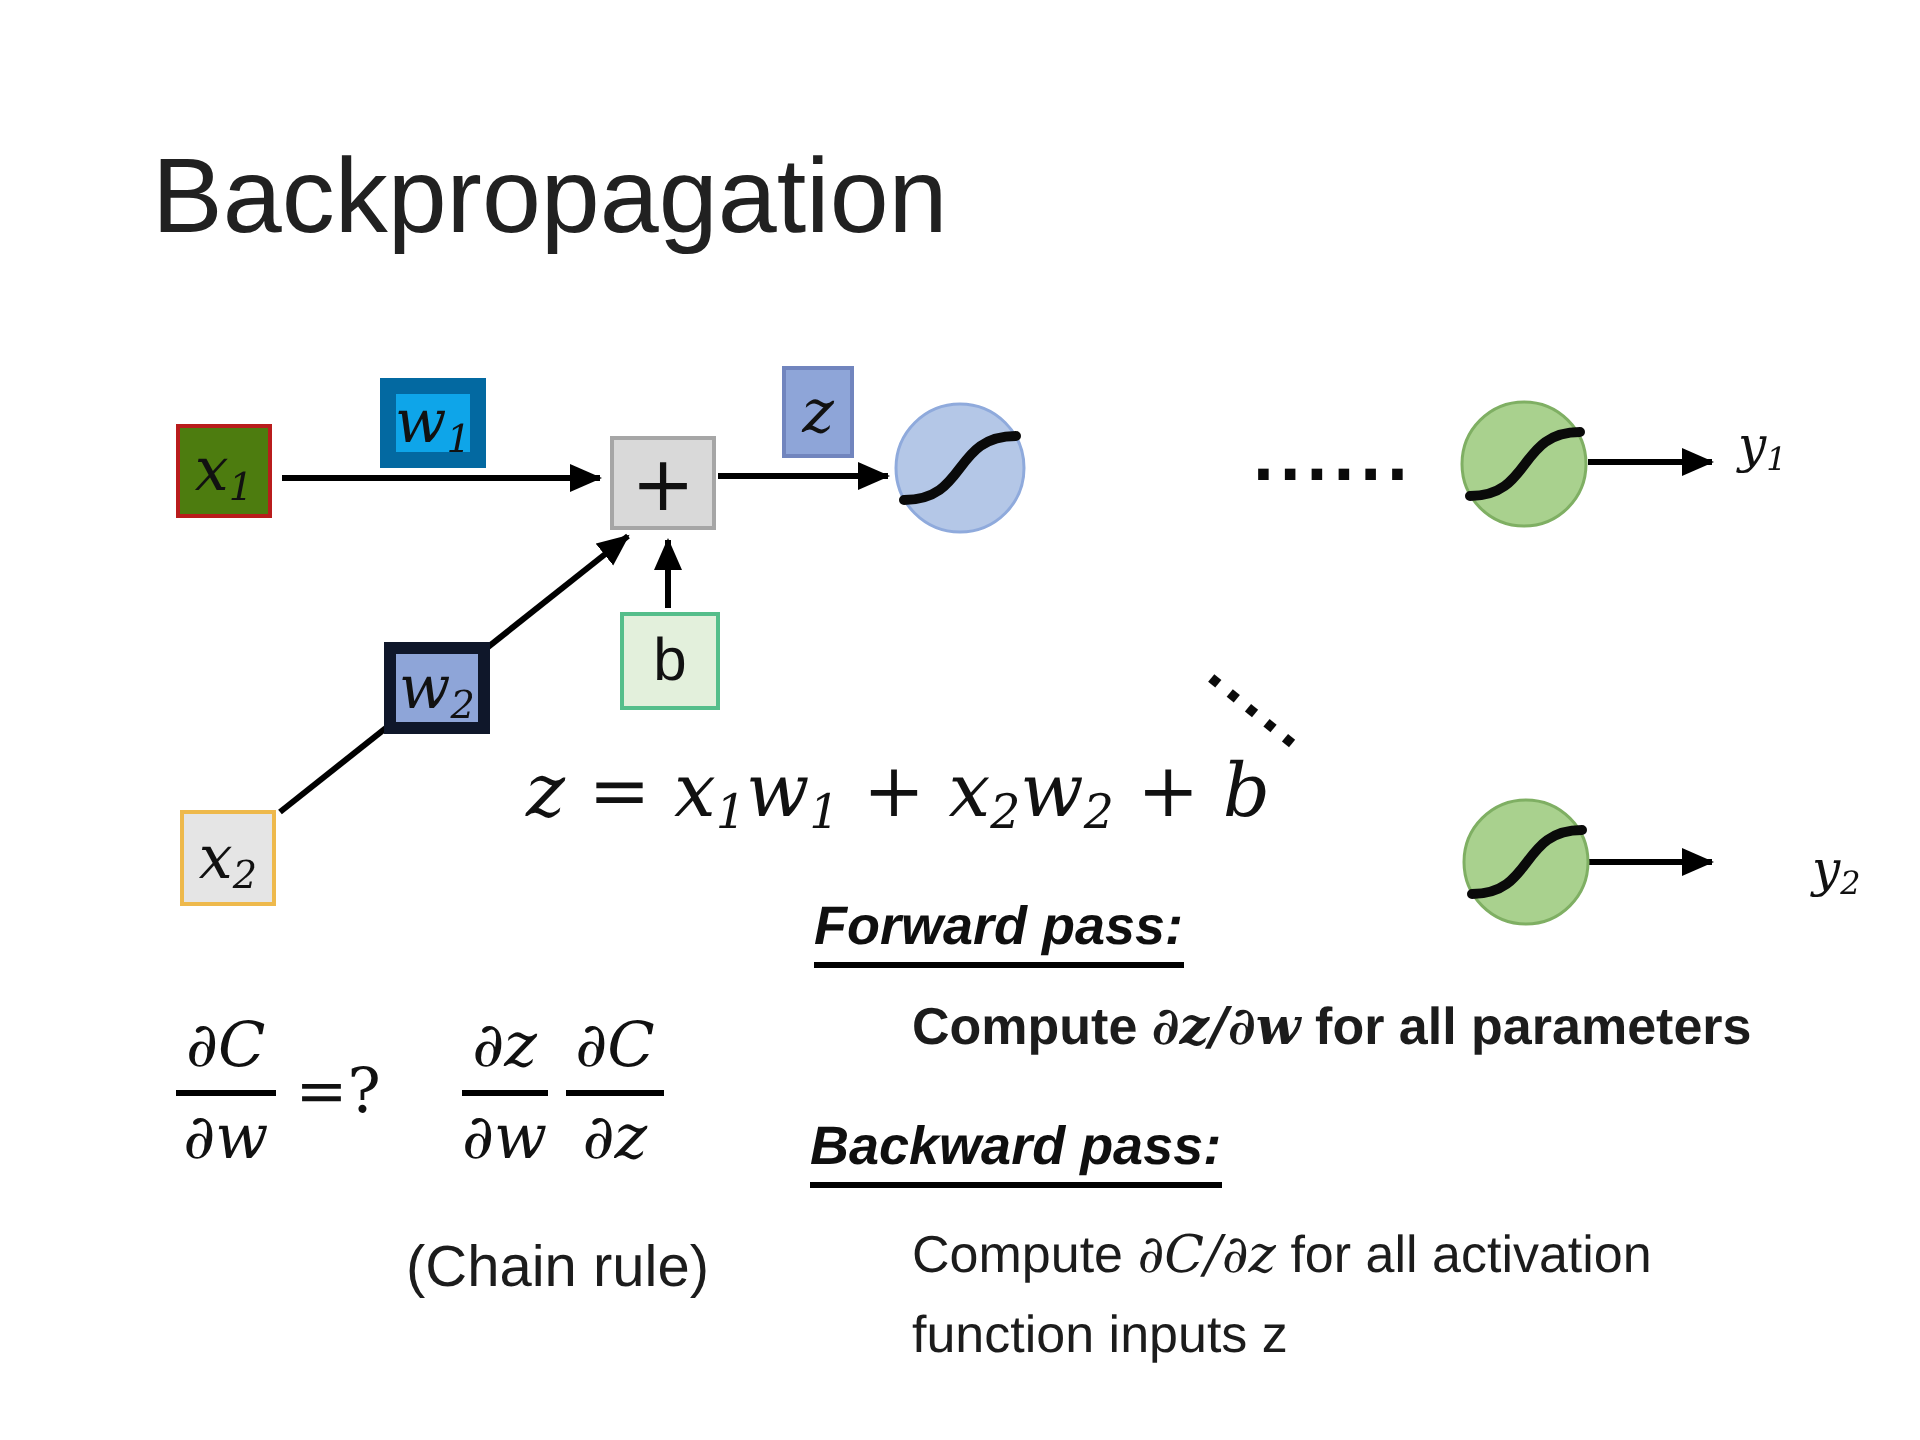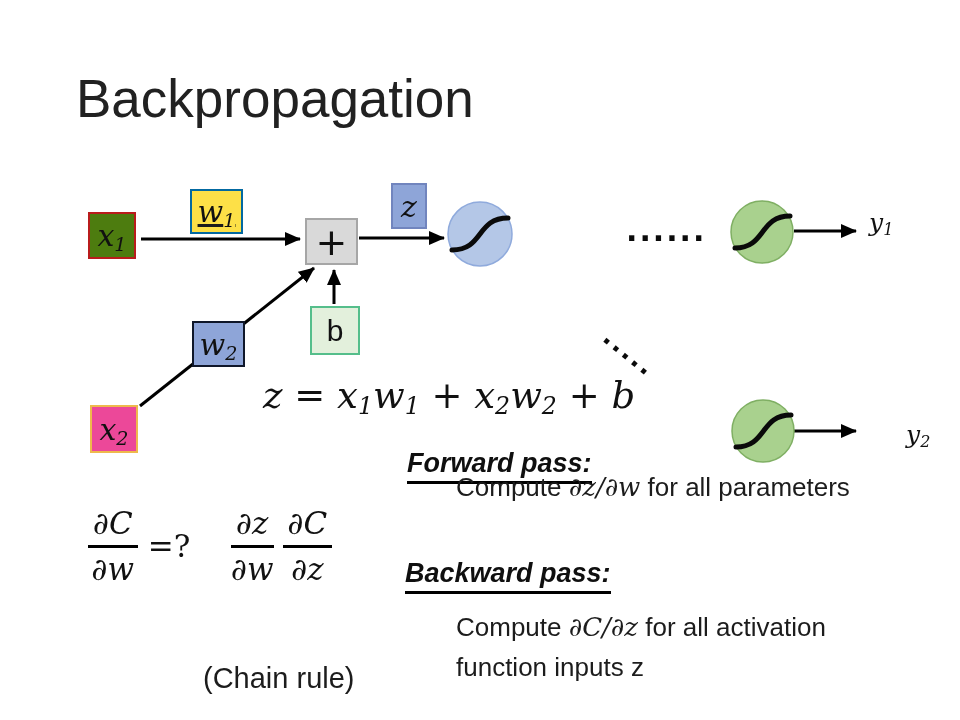--- a/index.html
+++ b/index.html
@@ -10,23 +10,23 @@
 
   .page-title{left:76px;top:68px;font-size:53px;font-weight:400;color:#212121;letter-spacing:0;}
 
   
   .node{position:absolute;display:flex;align-items:center;justify-content:center;box-sizing:border-box;}
   .math{font-family:"DejaVu Serif","Liberation Serif",serif;font-style:italic;}
   .node .math{font-size:30px;color:#111;}
   .node sub, .mathsub{font-size:64%;line-height:0;vertical-align:-0.25em;font-style:italic;}
 
   .box-x1{left:88px;top:212px;width:48px;height:47px;background:#4d7c0f;border:2px solid #b91c1c;}
-  .box-x2{left:90px;top:405px;width:48px;height:48px;background:#ec4899;border:2px solid #EEB94C;}
-  .box-w1{left:190px;top:189px;width:53px;height:45px;background:#fde047;border:2px solid #0369a1;text-decoration:underline;}
-  .box-w2{left:192px;top:321px;width:53px;height:46px;background:#8EA5D8;border:2px solid #0f172a;}
+  .box-x2{left:90px;top:405px;width:48px;height:48px;background:#e5e5e5;border:2px solid #EEB94C;}
+  .box-w1{left:190px;top:189px;width:53px;height:45px;background:#0ea5e9;border:8px solid #0369a1;}
+  .box-w2{left:192px;top:321px;width:53px;height:46px;background:#8EA5D8;border:6px solid #0f172a;}
   .box-z {left:391px;top:183px;width:36px;height:46px;background:#8EA5D8;border:2px solid #7185BE;}
   .box-sum{left:305px;top:218px;width:53px;height:47px;background:#D9D9D9;border:2px solid #A6A6A6;}
   .box-sum span{font-family:"DejaVu Sans",sans-serif;font-size:38px;font-weight:400;color:#111;line-height:1;}
   .box-b{left:310px;top:306px;width:50px;height:49px;background:#E3F0DC;border:2px solid #55BE8B;}
   .box-b span{font-family:"Liberation Sans",sans-serif;font-style:normal;font-size:30px;color:#111;}
 
   
   .dots{font-family:"DejaVu Sans",sans-serif;font-weight:900;color:#0a0a0a;}
   .dots-h{left:626px;top:213px;font-size:30px;letter-spacing:2px;}
   .dots-d{left:607px;top:318px;font-size:26px;letter-spacing:2px;transform:rotate(39deg);transform-origin:left center;}
@@ -43,29 +43,29 @@
   .fracrow{display:flex;align-items:center;}
   .fracrow1{left:88px;top:507px;}
   .fracrow2{left:231px;top:507px;}
   .frac{display:inline-block;text-align:center;font-family:"DejaVu Serif","Liberation Serif",serif;
         font-style:italic;font-size:31px;color:#111;}
   .frac .num{display:block;padding:0 5px 5px;border-bottom:3px solid #000;line-height:1.05;}
   .frac .den{display:block;padding-top:5px;line-height:1.05;}
   .eqq{font-family:"DejaVu Serif","Liberation Serif",serif;font-size:31px;color:#111;margin-left:10px;font-style:normal;}
   .fracgap{margin-left:9px;}
 
-  .chain{left:203px;top:618px;font-size:29px;color:#1c1c1c;margin-top:44px;}
+  .chain{left:203px;top:618px;font-size:29px;color:#1c1c1c;}
 
   
   .pass-heading{font-size:27px;font-weight:700;font-style:italic;color:#0f0f0f;
                 border-bottom:3px solid #000;padding-bottom:3px;}
   .fwd-heading{left:407px;top:448px;}
   .bwd-heading{left:405px;top:558px;}
   .pass-body{font-size:26px;color:#1c1c1c;white-space:nowrap;}
-  .fwd-body{left:456px;top:472px;}
+  .fwd-body{left:456px;top:498px;font-weight:bold;}
   .bwd-body1{left:456px;top:612px;}
   .bwd-body2{left:456px;top:652px;}
   .inline-math{font-family:"DejaVu Serif","Liberation Serif",serif;font-style:italic;font-size:26px;}
 
   
   .overlay{position:absolute;left:0;top:0;width:960px;height:720px;}
   .wire{stroke:#000;stroke-width:3;fill:none;}
   .sig{stroke:#0a0a0a;stroke-width:5;fill:none;stroke-linecap:round;}
   .neuron-blue{stroke:#8FAADC;stroke-width:1.5;}
   .neuron-green{stroke:#7FAF63;stroke-width:1.5;}

